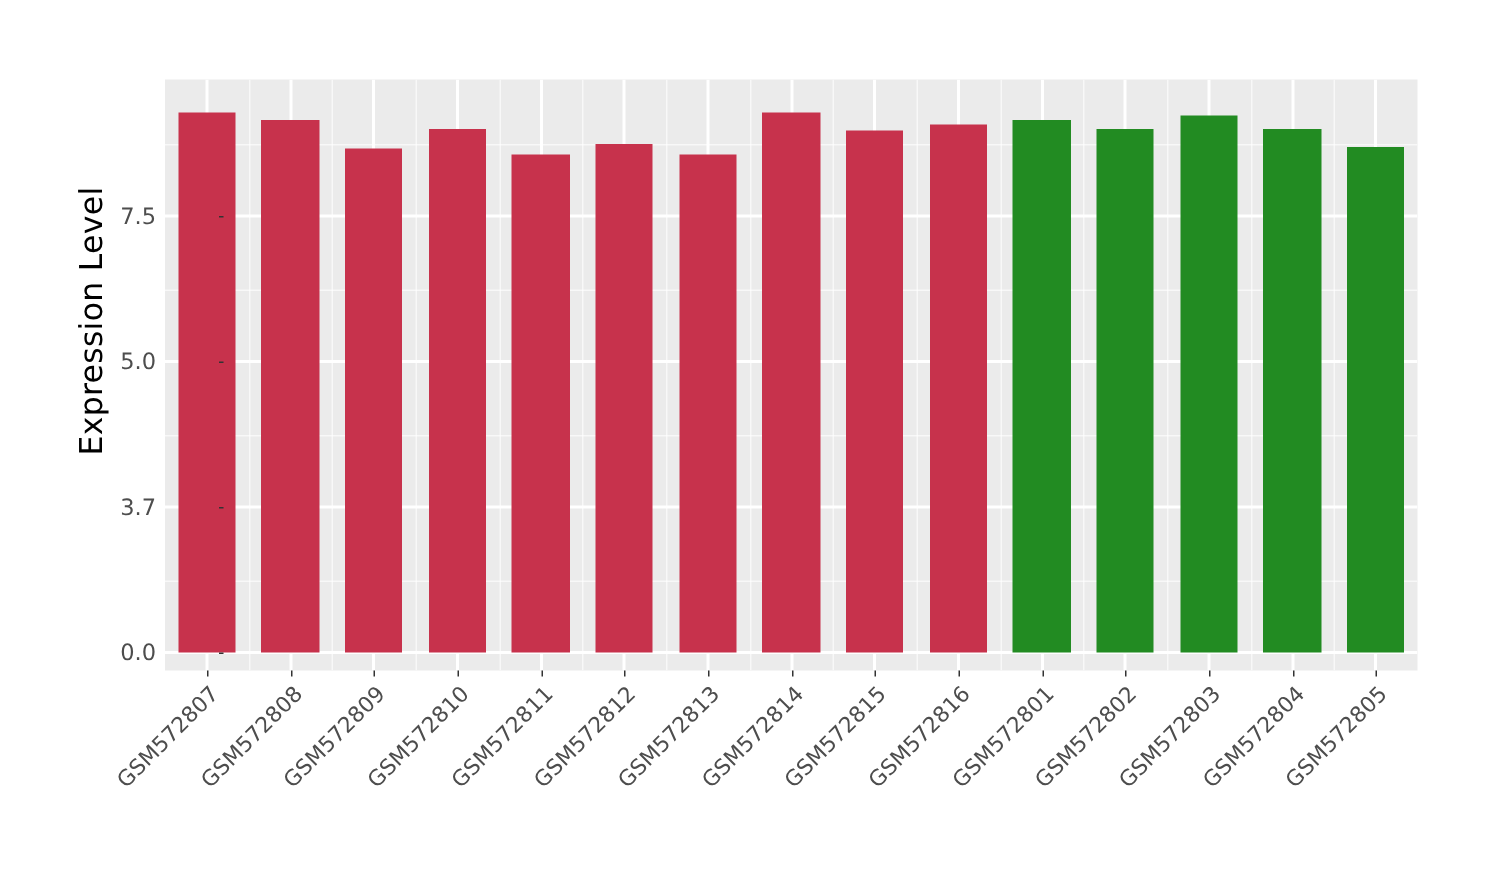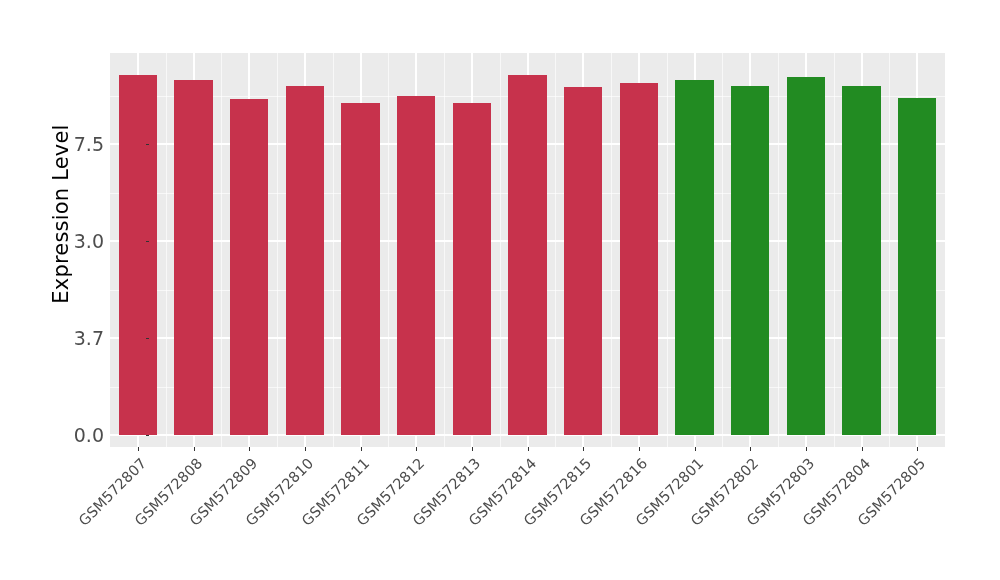--- a/index.html
+++ b/index.html
@@ -70,21 +70,21 @@
   .bar {
     position: absolute;
     bottom: 12px; 
   }
   
   .y-tick-label {
     position: absolute;
     right: 0;
     width: 52px;
     text-align: right;
-    font-size: 19px;
+    font-size: 15px;
     color: #4D4D4D;
     transform: translateY(-50%);
     white-space: nowrap;
   }
   #y-ticks {
     position: absolute;
     left: 40px;
     top: 0;
     width: 64px;
     height: 580px;
@@ -179,21 +179,21 @@
         <div class="bar" style="left: 732.434px; width: 38.1317px; height: 349.2px; background: rgb(34, 139, 34);"></div>
         <div class="bar" style="left: 788.101px; width: 38.1317px; height: 336.784px; background: rgb(34, 139, 34);"></div>
       </div>
   </div>
 
   <div id="y-ticks">
       <div class="y-tick-label" style="top: 435px;">0.0</div>
       <div class="y-tick-mark" style="top: 435px;"></div>
       <div class="y-tick-label" style="top: 338px;">3.7</div>
       <div class="y-tick-mark" style="top: 338px;"></div>
-      <div class="y-tick-label" style="top: 241px;">3.0</div>
+      <div class="y-tick-label" style="top: 241px;">5.0</div>
       <div class="y-tick-mark" style="top: 241px;"></div>
       <div class="y-tick-label" style="top: 144px;">7.5</div>
       <div class="y-tick-mark" style="top: 144px;"></div>
     </div>
   <div id="x-ticks">
       <div class="x-tick-mark" style="left: 137.833px;"></div>
       <div class="x-tick-label" style="left: -62.1667px; width: 200px;">GSM572807</div>
       <div class="x-tick-mark" style="left: 193.5px;"></div>
       <div class="x-tick-label" style="left: -6.5px; width: 200px;">GSM572808</div>
       <div class="x-tick-mark" style="left: 249.167px;"></div>

